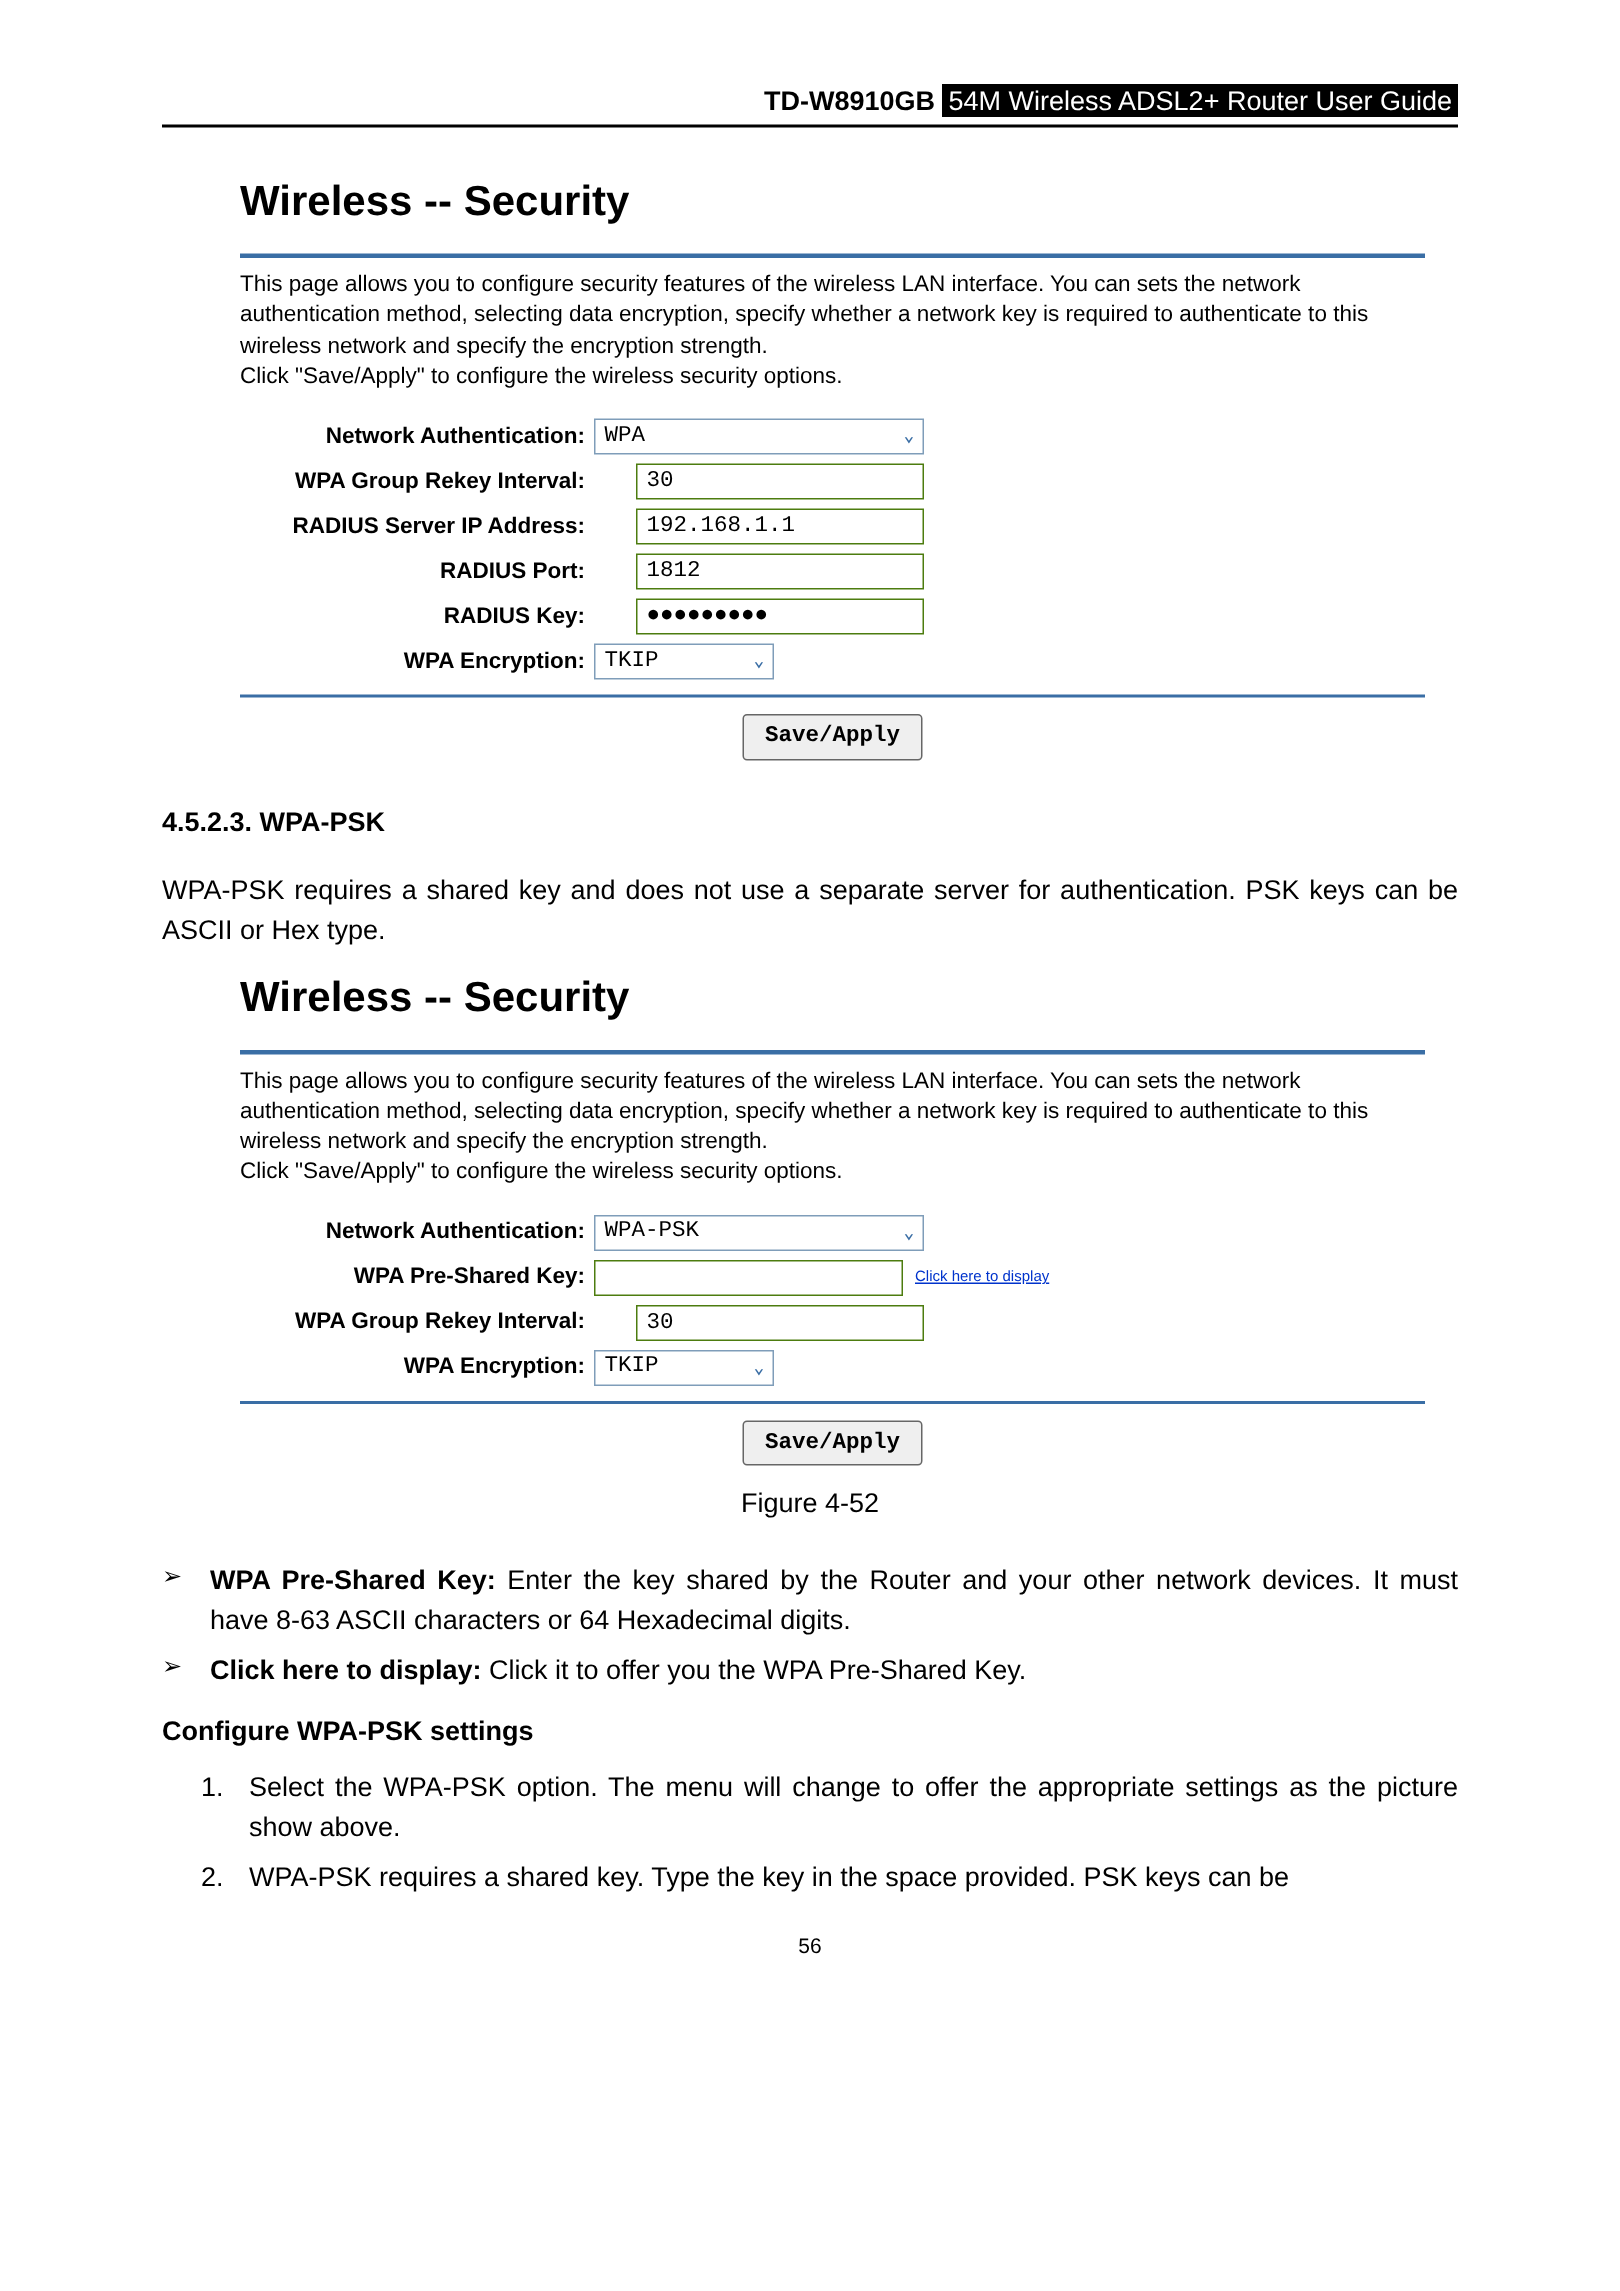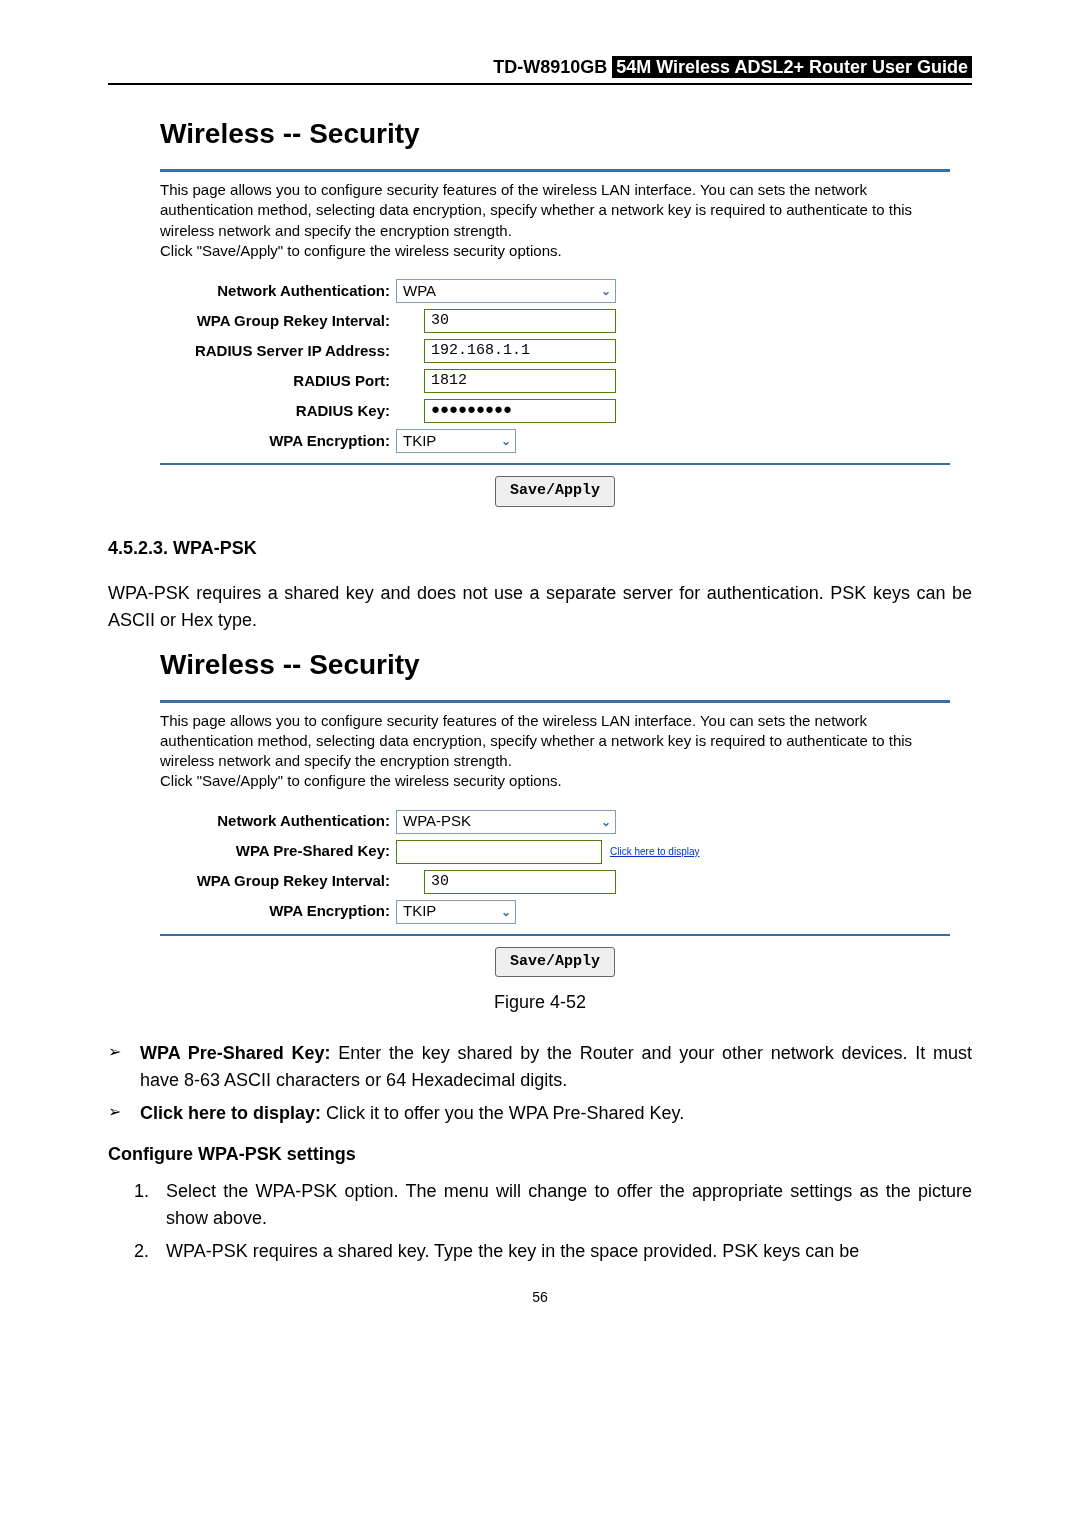--- a/index.html
+++ b/index.html
@@ -19,21 +19,21 @@
     border-bottom: 2px solid #000;
     padding-bottom: 2px;
     text-align: right;
     margin-bottom: 28px;
   }
   .hdr-line .model { font-weight: bold; }
   .hdr-line .title-inv {
     background: #000;
     color: #fff;
     padding: 1px 4px;
-    font-weight: bold;
+    font-weight: normal;
   }
   .screenshot {
     margin: 3px 0 4px 52px;
     width: 790px;
   }
   .shot-title {
     font-family: Arial, sans-serif;
     font-weight: bold;
     font-size: 28px;
     margin: 8px 0 14px 0;
@@ -65,21 +65,21 @@
     width: 230px;
     text-align: right;
     font-weight: bold;
     padding-right: 6px;
   }
   .sel {
     display: inline-flex;
     align-items: center;
     border: 1px solid #7f9db9;
     background: #fff;
-    font-family: Liberation Sans, sans-serif;
+    font-family: Liberation Mono, monospace;
     font-size: 15px;
     height: 22px;
   }
   .sel .sel-text { padding: 0 6px; }
   .sel .sel-arrow {
     width: 18px;
     color: #3a6ea5;
     text-align: center;
     font-size: 12px;
     font-weight: bold;

